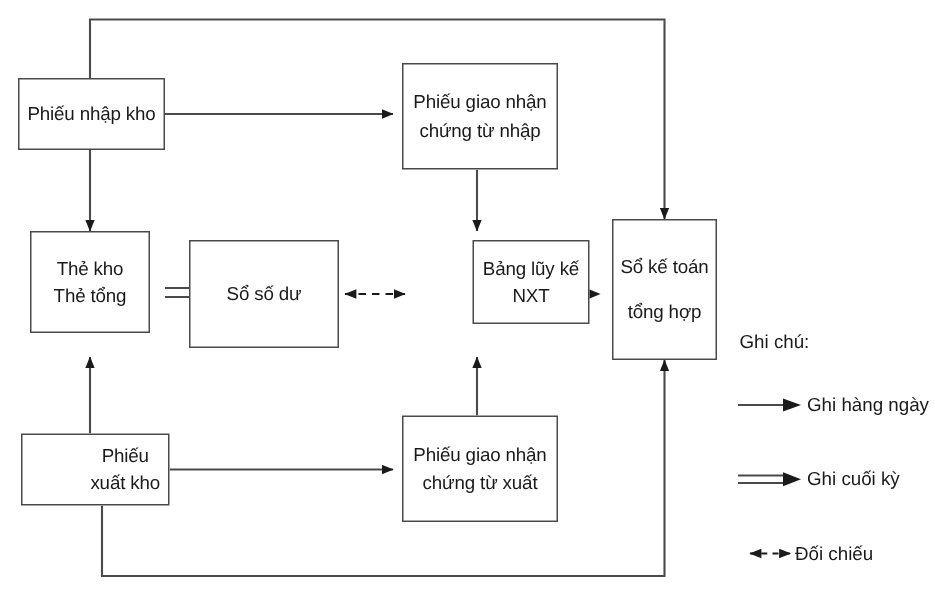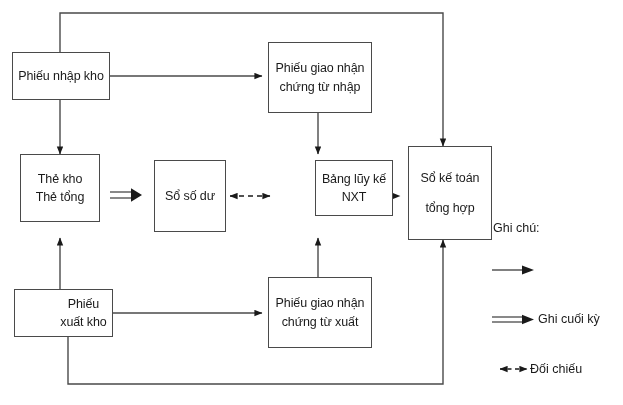--- a/index.html
+++ b/index.html
@@ -129,43 +129,44 @@
   <div class="node-box" style="left:268px; top:42px; width:104px; height:71px;">
     <span>Phiếu giao nhận</span>
     <span class="line2">chứng từ nhập</span>
   </div>
 
   <div class="node-box" style="left:20px; top:154px; width:80px; height:68px;">
     <span>Thẻ kho</span>
     <span class="line2">Thẻ tổng</span>
   </div>
 
-  <div class="node-box" style="left:154px; top:160px; width:72px; height:72px;">
+  <div class="node-box" style="left:126px; top:160px; width:100px; height:72px;">
     <span>Sổ số dư</span>
   </div>
 
   <div class="node-box" style="left:279px; top:160px; width:78px; height:56px;margin-left:36px;">
     <span>Bảng lũy kế</span>
     <span class="line2">NXT</span>
   </div>
 
-  <div class="node-box" style="left:408px; top:146px; width:84px; height:94px;gap:12px;">
+  <div class="node-box" style="left:408px; top:146px; width:70px; height:94px;gap:12px;">
     <span>Sổ kế toán</span>
     <span class="line2">tổng hợp</span>
   </div>
 
   <div class="node-box" style="left:14px; top:289px; width:99px; height:48px;padding-left:40px;">
     <span>Phiếu xuất kho</span>
   </div>
 
   <div class="node-box" style="left:268px; top:277px; width:104px; height:71px;">
     <span>Phiếu giao nhận</span>
     <span class="line2">chứng từ xuất</span>
   </div>
 
   <div class="legend-title" style="left:493px; top:221px;">Ghi chú:</div>
 
+  <div class="legend-label" style="left:538px; top:263px;">Ghi hàng ngày</div>
 
   <div class="legend-label" style="left:538px; top:312px;">Ghi cuối kỳ</div>
 
   <div class="legend-label" style="left:530px; top:362px;">Đối chiếu</div>
 
 </div>
 
 </body></html>

